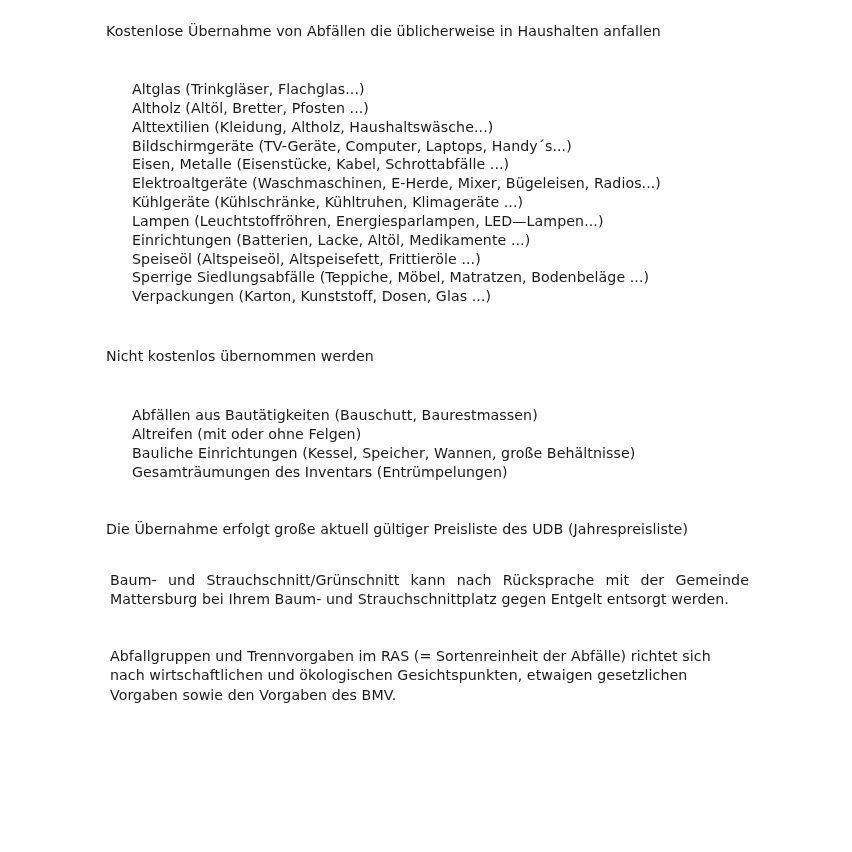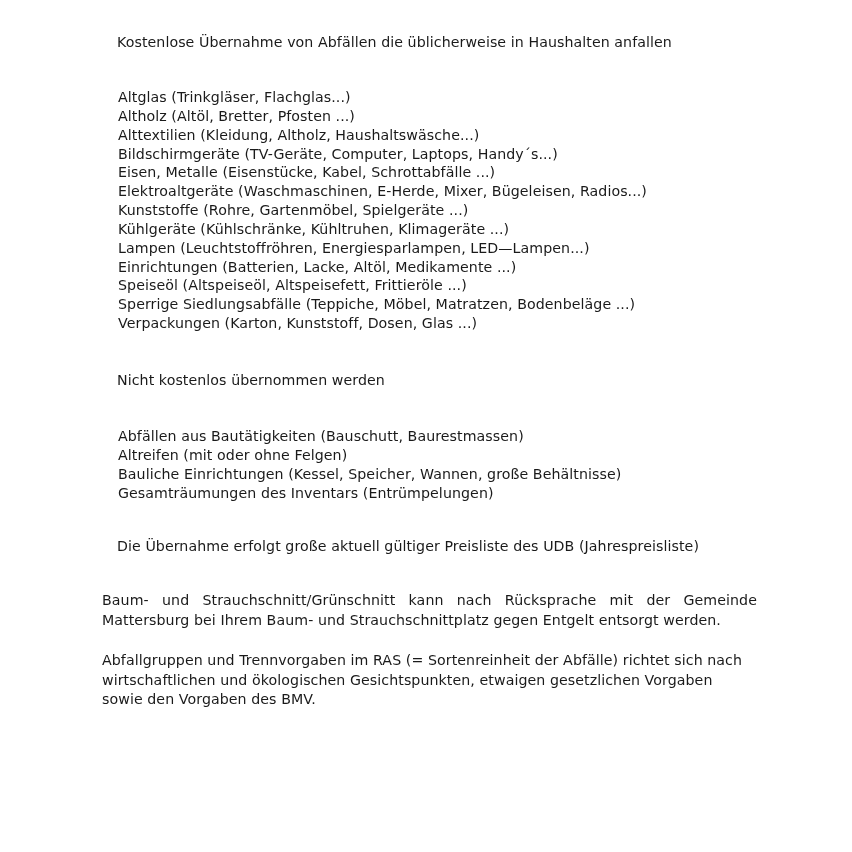--- a/index.html
+++ b/index.html
@@ -27,42 +27,42 @@
 
   .doc-body {
     width: 655px;
   }
 
   
   .para {
     font-size: 14.2px;
     line-height: 19px;
     letter-spacing: 0.005em;
-    margin: 15px;
+    margin: 4px;
     text-align: left;
     white-space: nowrap;
   }
 
   .para-wrap {
     font-size: 14.2px;
     line-height: 19.5px;
     letter-spacing: 0.005em;
-    margin: 0;
+    margin: 8px;
     white-space: normal;
   }
 
   .para-justify {
     text-align: justify;
     text-align-last: left;
   }
 
   
   .item-list {
     list-style: none;
-    margin: 1px;
+    margin: 15px;
     padding: 0 0 0 15px;
   }
   .item-list li {
     font-size: 14.2px;
     line-height: 18.85px;
     letter-spacing: 0.005em;
     white-space: nowrap;
   }
 
   
@@ -83,21 +83,20 @@
 
     <div class="gap-intro"></div>
 
     <ul class="item-list">
       <li>Altglas (Trinkgläser, Flachglas...)</li>
       <li>Altholz (Altöl, Bretter, Pfosten ...)</li>
       <li>Alttextilien (Kleidung, Altholz, Haushaltswäsche...)</li>
       <li>Bildschirmgeräte (TV-Geräte, Computer, Laptops, Handy´s...)</li>
       <li>Eisen, Metalle (Eisenstücke, Kabel, Schrottabfälle ...)</li>
       <li>Elektroaltgeräte (Waschmaschinen, E-Herde, Mixer, Bügeleisen, Radios...)</li>
-      <li>Kunststoffe (Rohre, Gartenmöbel, Spielgeräte ...)</li>
       <li>Kühlgeräte (Kühlschränke, Kühltruhen, Klimageräte ...)</li>
       <li>Lampen (Leuchtstoffröhren, Energiesparlampen, LED—Lampen...)</li>
       <li>Einrichtungen (Batterien, Lacke, Altöl, Medikamente ...)</li>
       <li>Speiseöl (Altspeiseöl, Altspeisefett, Frittieröle ...)</li>
       <li>Sperrige Siedlungsabfälle (Teppiche, Möbel, Matratzen, Bodenbeläge ...)</li>
       <li>Verpackungen (Karton, Kunststoff, Dosen, Glas ...)</li>
     </ul>
 
     <div class="gap-block"></div>
 

